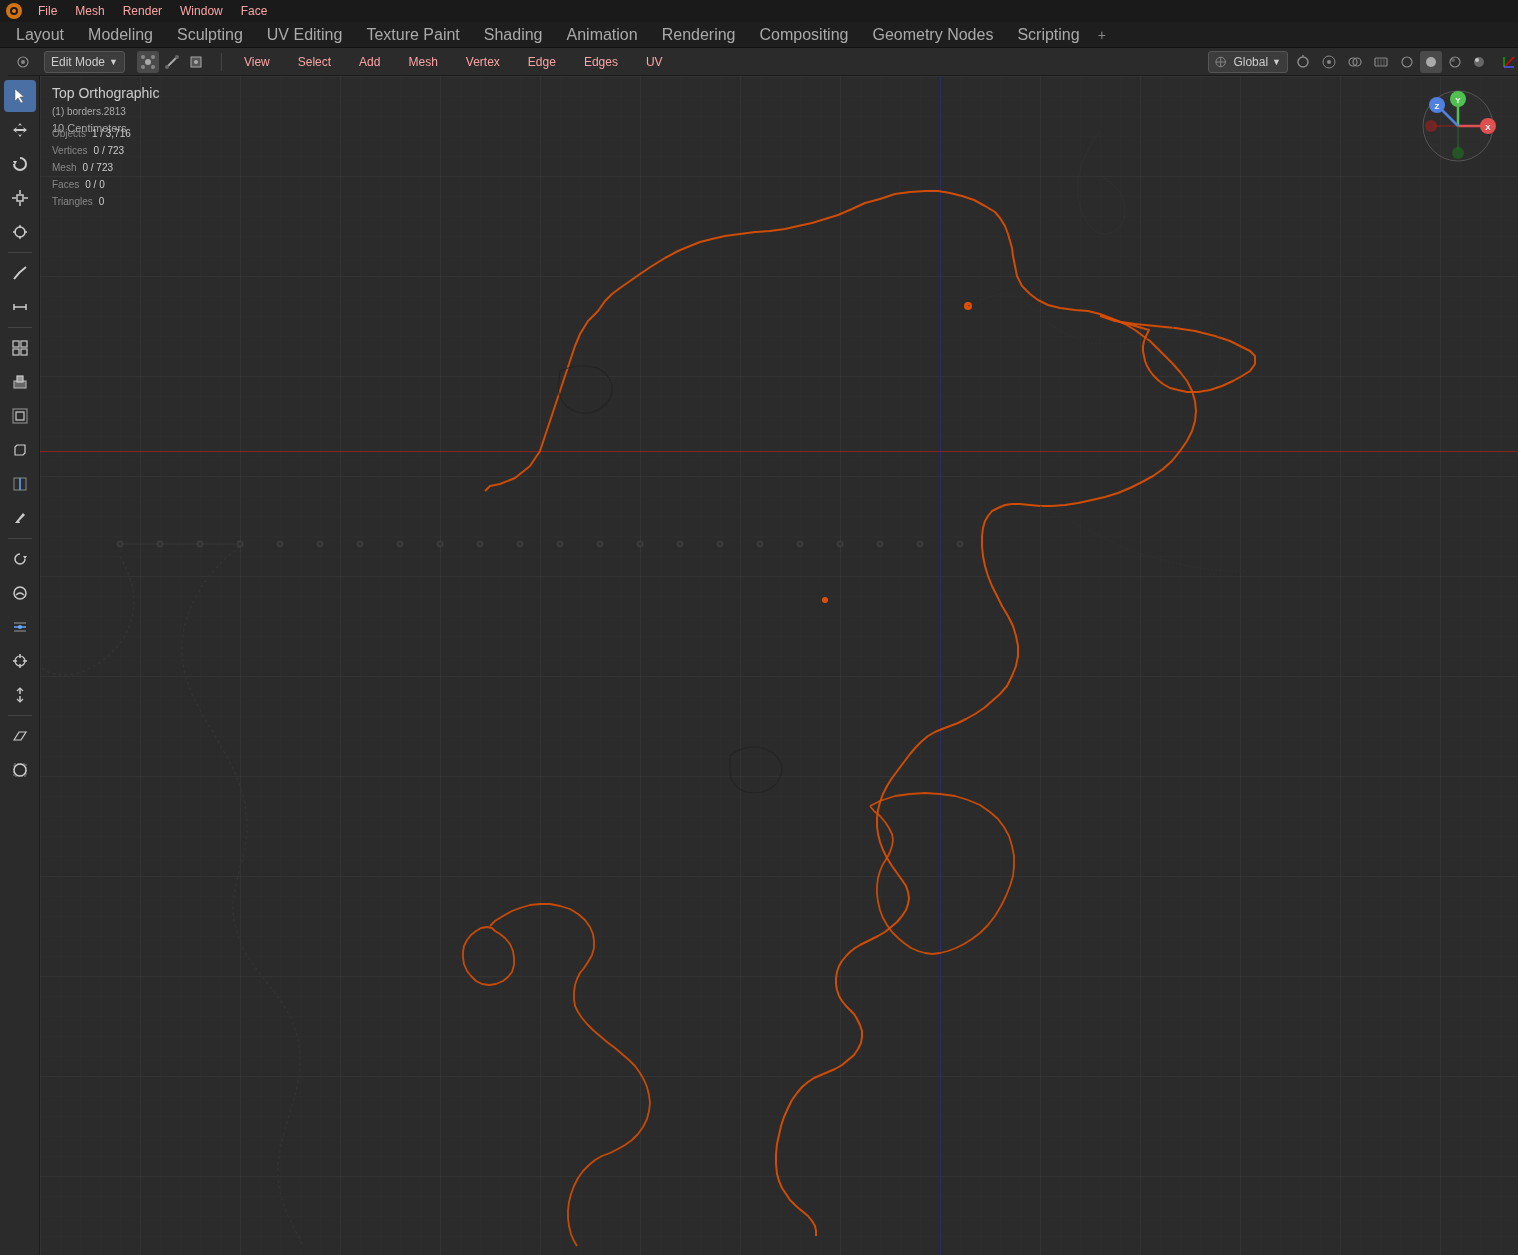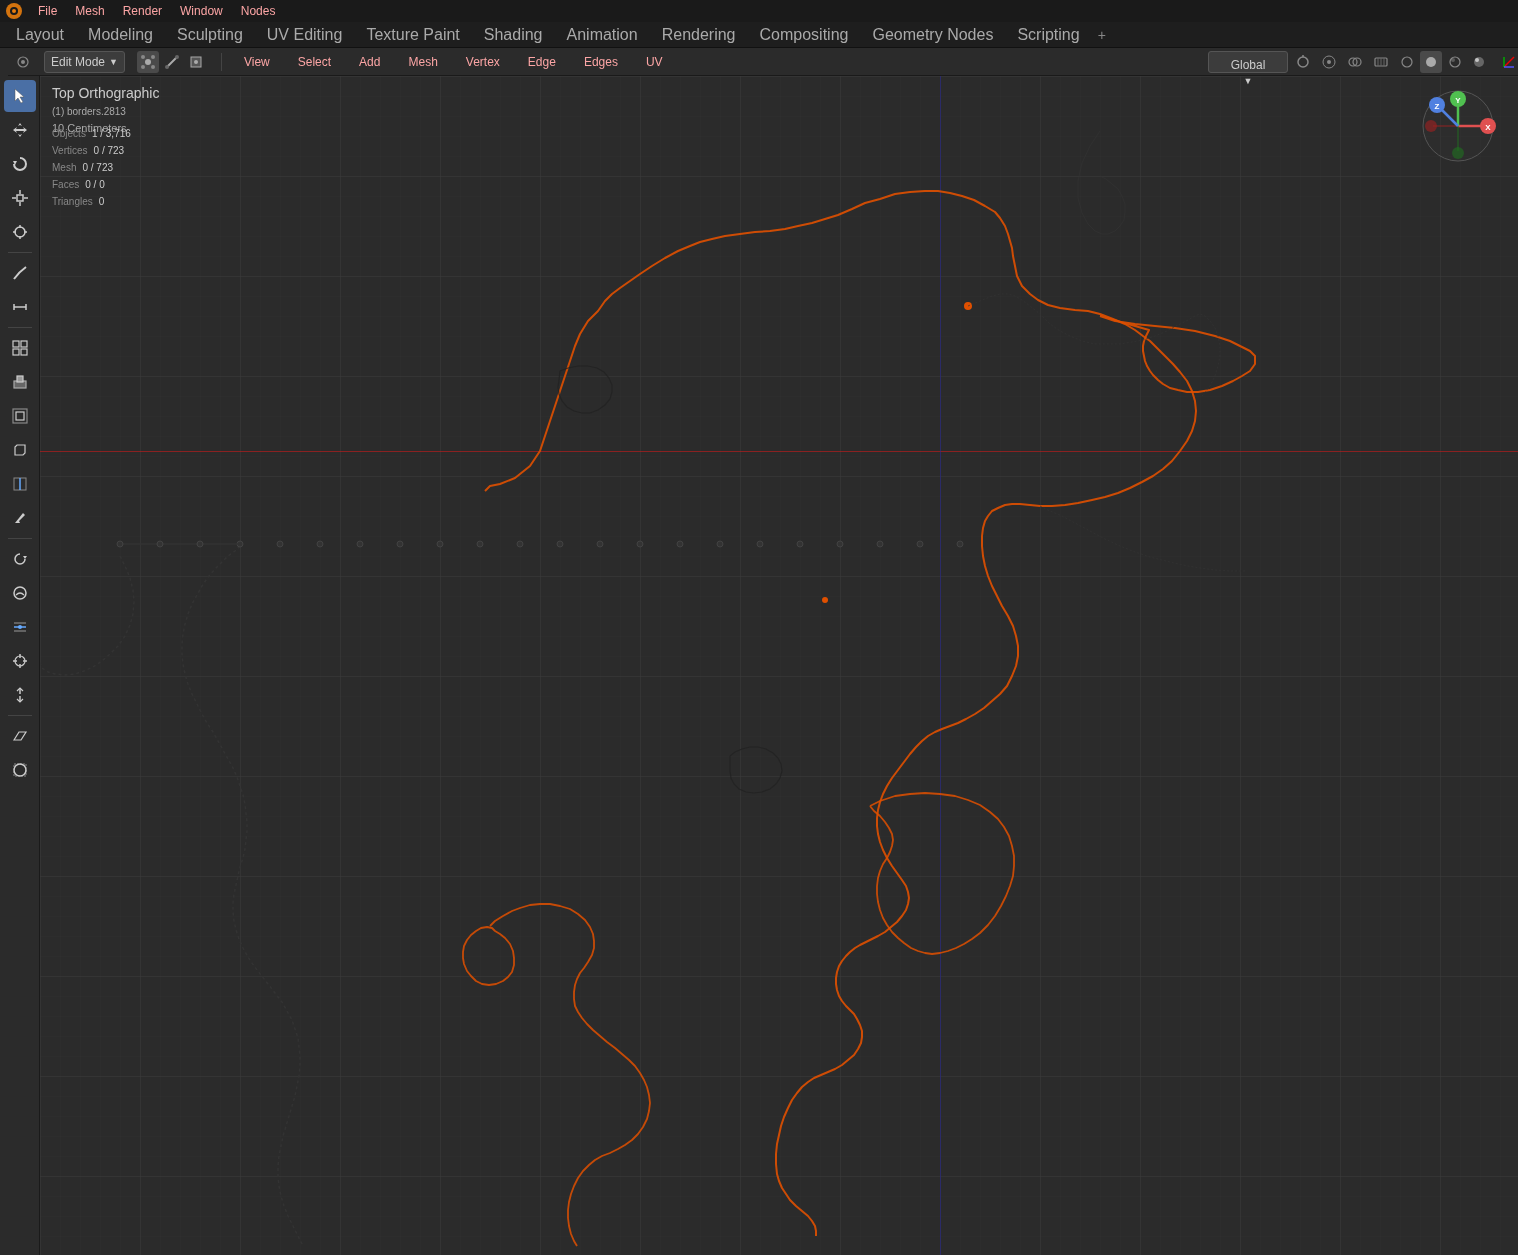--- a/index.html
+++ b/index.html
@@ -264,21 +264,21 @@
     <svg width="18" height="18" viewBox="0 0 18 18">
       <circle cx="9" cy="9" r="8" fill="#e87d0d" opacity="0.9"></circle>
       <circle cx="9" cy="9" r="4" fill="#1a1a1a"></circle>
       <circle cx="9" cy="9" r="2" fill="#e87d0d"></circle>
     </svg>
   </div>
   <div class="toolbar-item">File</div>
   <div class="toolbar-item">Mesh</div>
   <div class="toolbar-item">Render</div>
   <div class="toolbar-item">Window</div>
-  <div class="toolbar-item">Nodes</div>
+  <div class="toolbar-item">Face</div>
 </div>
 
 <div id="workspace-tabs">
   <div class="workspace-tab">Layout</div>
   <div class="workspace-tab">Modeling</div>
   <div class="workspace-tab">Sculpting</div>
   <div class="workspace-tab">UV Editing</div>
   <div class="workspace-tab">Texture Paint</div>
   <div class="workspace-tab">Shading</div>
   <div class="workspace-tab">Animation</div>
@@ -334,21 +334,21 @@
   <div class="toolbar-item">Select</div>
   <div class="toolbar-item">Add</div>
   <div class="toolbar-item">Mesh</div>
   <div class="toolbar-item">Vertex</div>
   <div class="toolbar-item">Edge</div>
   <div class="toolbar-item">Edges</div>
   <div class="toolbar-item">UV</div>
 
   <div class="toolbar-right">
 
-    <div class="mode-selector" style="width:80px;flex-direction:column;">
+    <div class="mode-selector" style="width:80px;">
       <svg width="12" height="12" viewBox="0 0 12 12" style="margin-right:3px;">
           <circle cx="6" cy="6" r="5" fill="none" stroke="#888" stroke-width="1"></circle>
           <line x1="6" y1="1" x2="6" y2="11" stroke="#888" stroke-width="1"></line>
           <line x1="1" y1="6" x2="11" y2="6" stroke="#888" stroke-width="1"></line>
         </svg>
       <span>Global</span>
       <span style="font-size:9px;">▼</span>
     </div>
 
     <div class="toolbar-icon-btn">

